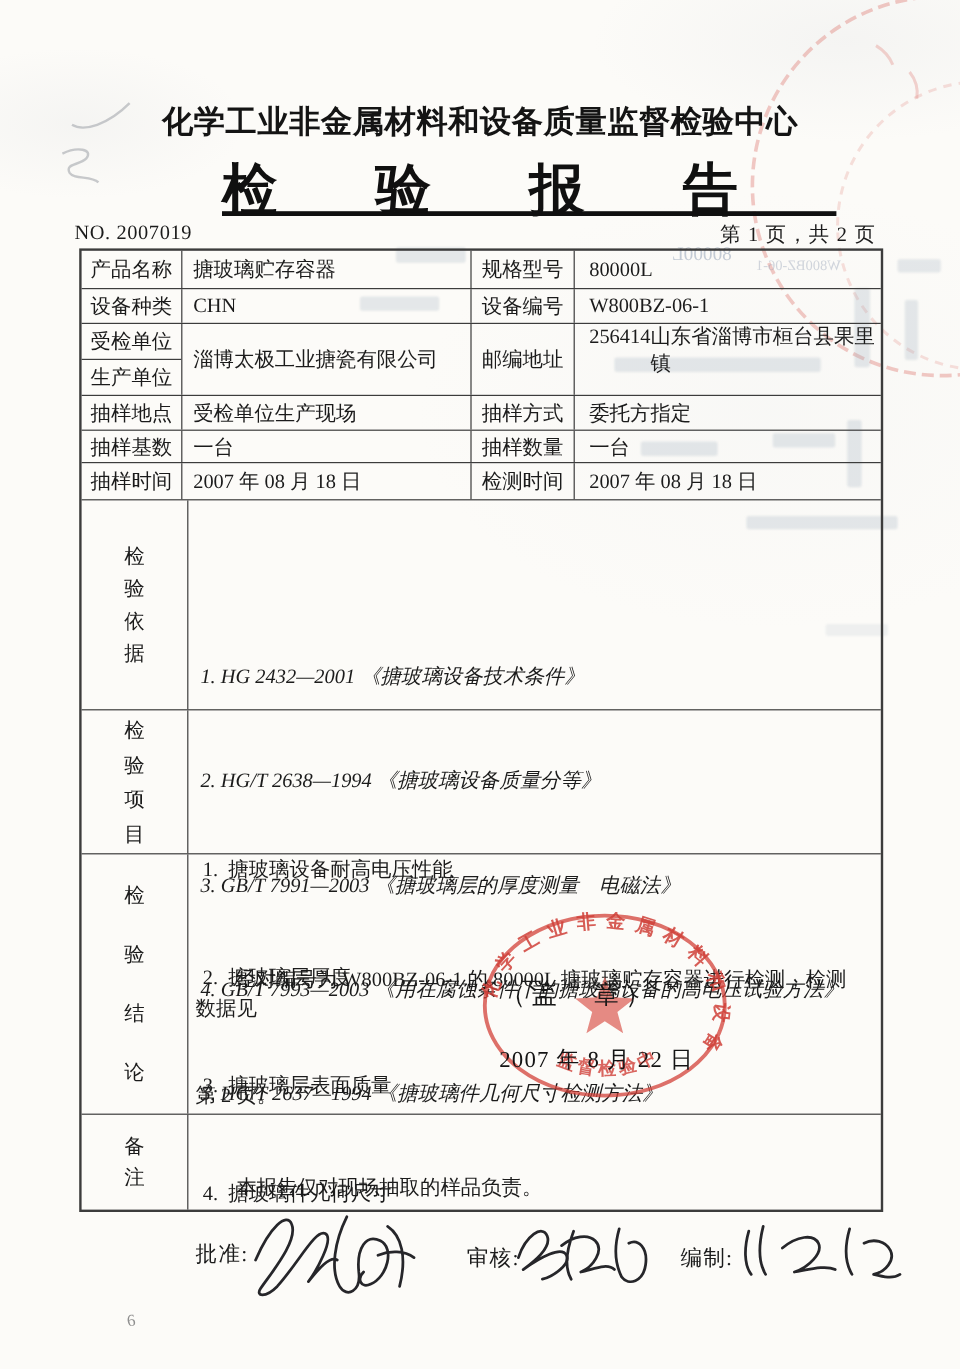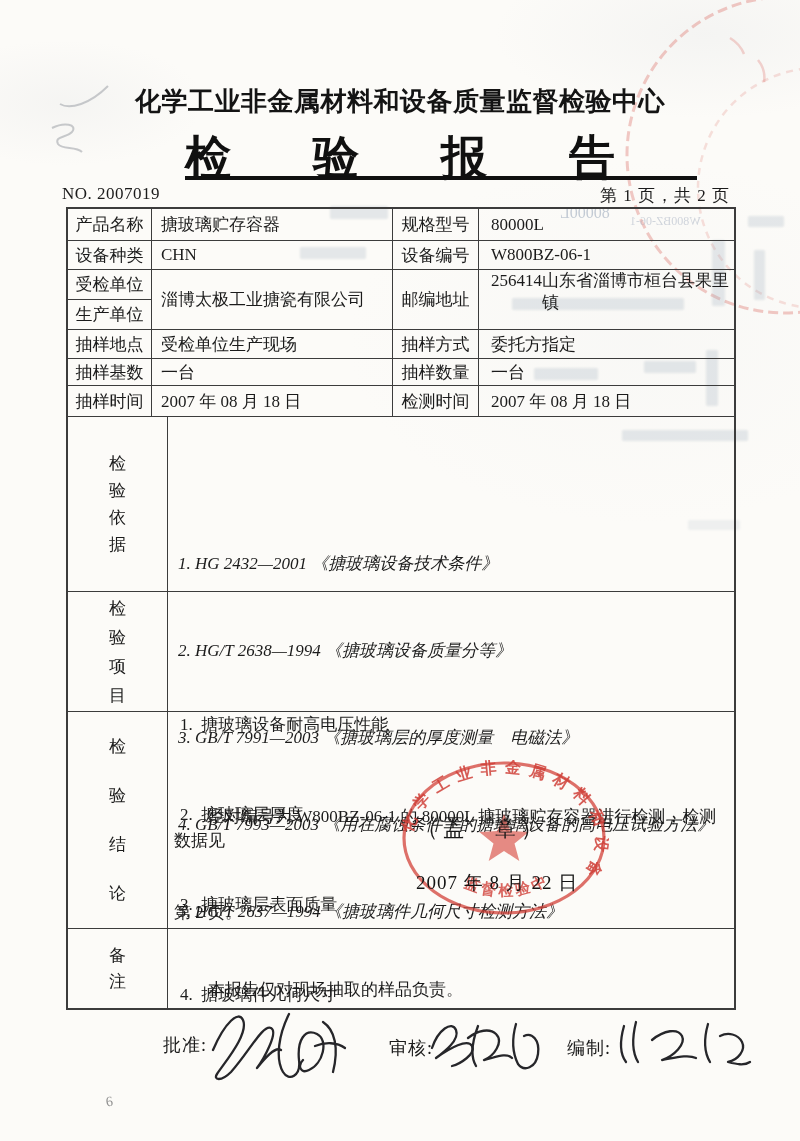--- a/index.html
+++ b/index.html
@@ -43,21 +43,21 @@
   .c3 { width:86px; border-right:1px solid #3c3c3c; justify-content:center; }
   .c4 { flex:1; padding-left:12px; }
   .h32{height:32px} .h29{height:29px} .h60{height:60px} .h27{height:27px} .h31{height:31px}
   .split { flex-direction:column; padding:0; }
   .half { flex:1; width:100%; display:flex; align-items:center; justify-content:center; }
   .half:first-child { border-bottom:1px solid #3c3c3c; }
   .addr { flex-direction:row; align-items:flex-start; justify-content:center; line-height:22px; }
   
   .sect { display:flex; border-bottom:1px solid #3c3c3c; }
   .s175{height:175px} .s120{height:120px} .s217{height:217px} .s79{height:79px}
-  .slabel { width:100px; border-right:1px solid #3c3c3c; display:flex; align-items:center; justify-content:center; }
+  .slabel { width:89px; border-right:1px solid #3c3c3c; display:flex; align-items:center; justify-content:center; }
   .vl { width:19px; word-break:break-all; text-align:center; font-size:17px; }
   .lh27{line-height:27px} .lh29{line-height:29px} .lh49{line-height:49px} .lh26{line-height:26px}
   .scontent { flex:1; position:relative; white-space:pre-wrap; }
   .basis-list { padding:34px 0 0 10px; line-height:29px;font-style:italic; }
   .items-list { padding:18px 0 0 12px; line-height:30px; }
   .concl-text { padding:5px 14px 0 6px; line-height:24px; }
   .concl-text .indent { text-indent:33px; }
   .remark-text { padding:9px 0 0 40px; line-height:24px; }
   
   .stamp { position:absolute; left:399px; top:760px; width:210px; height:162px; }

